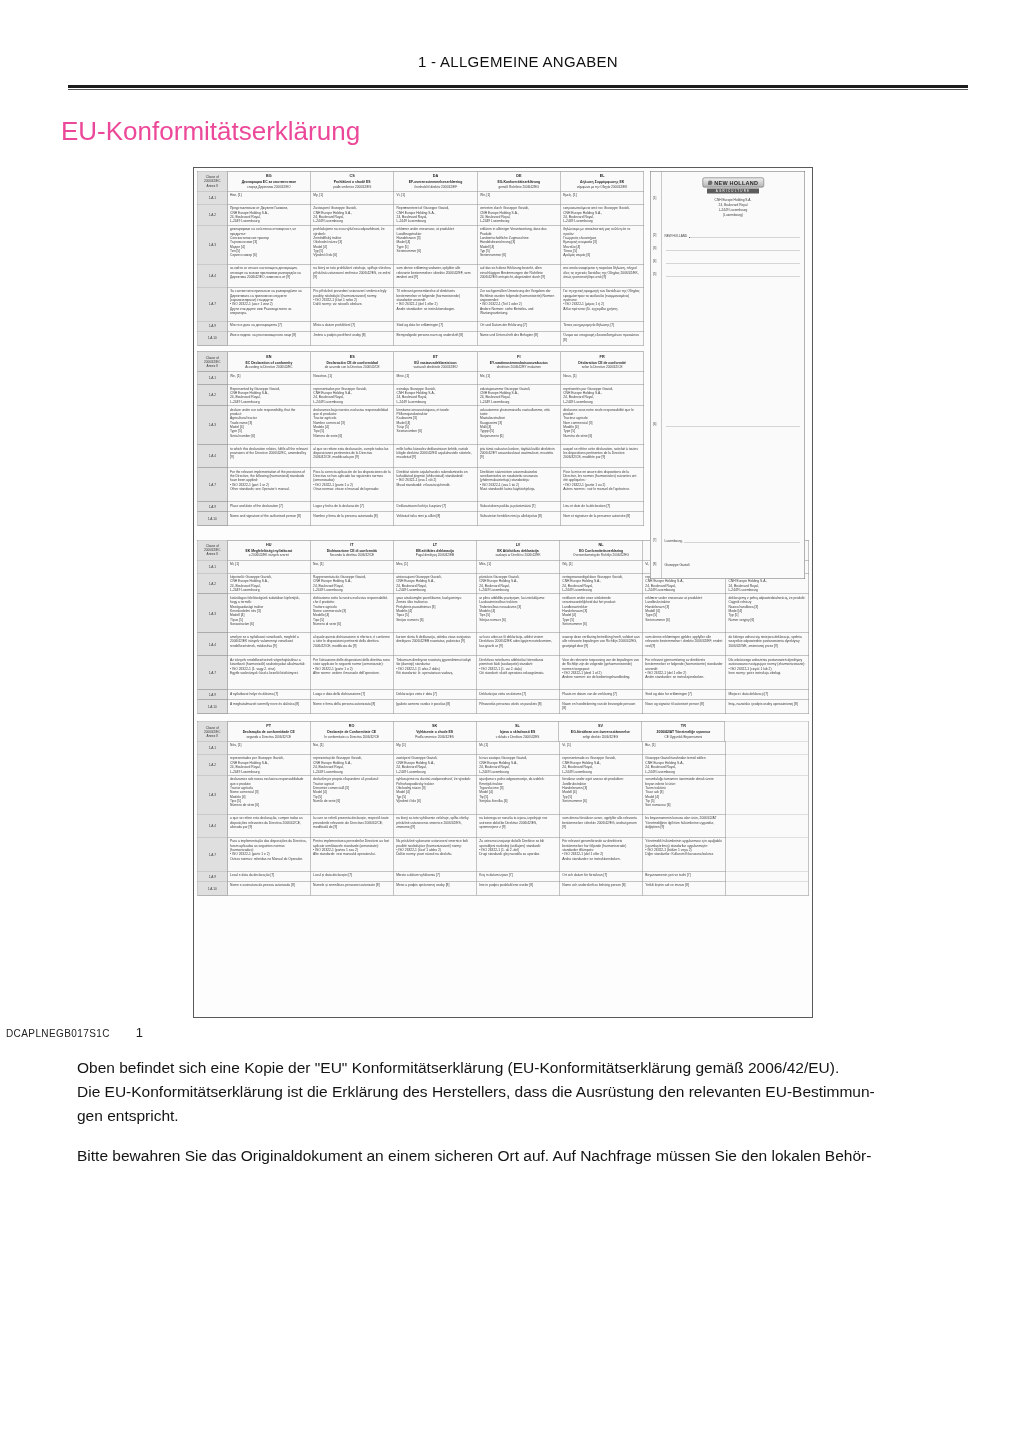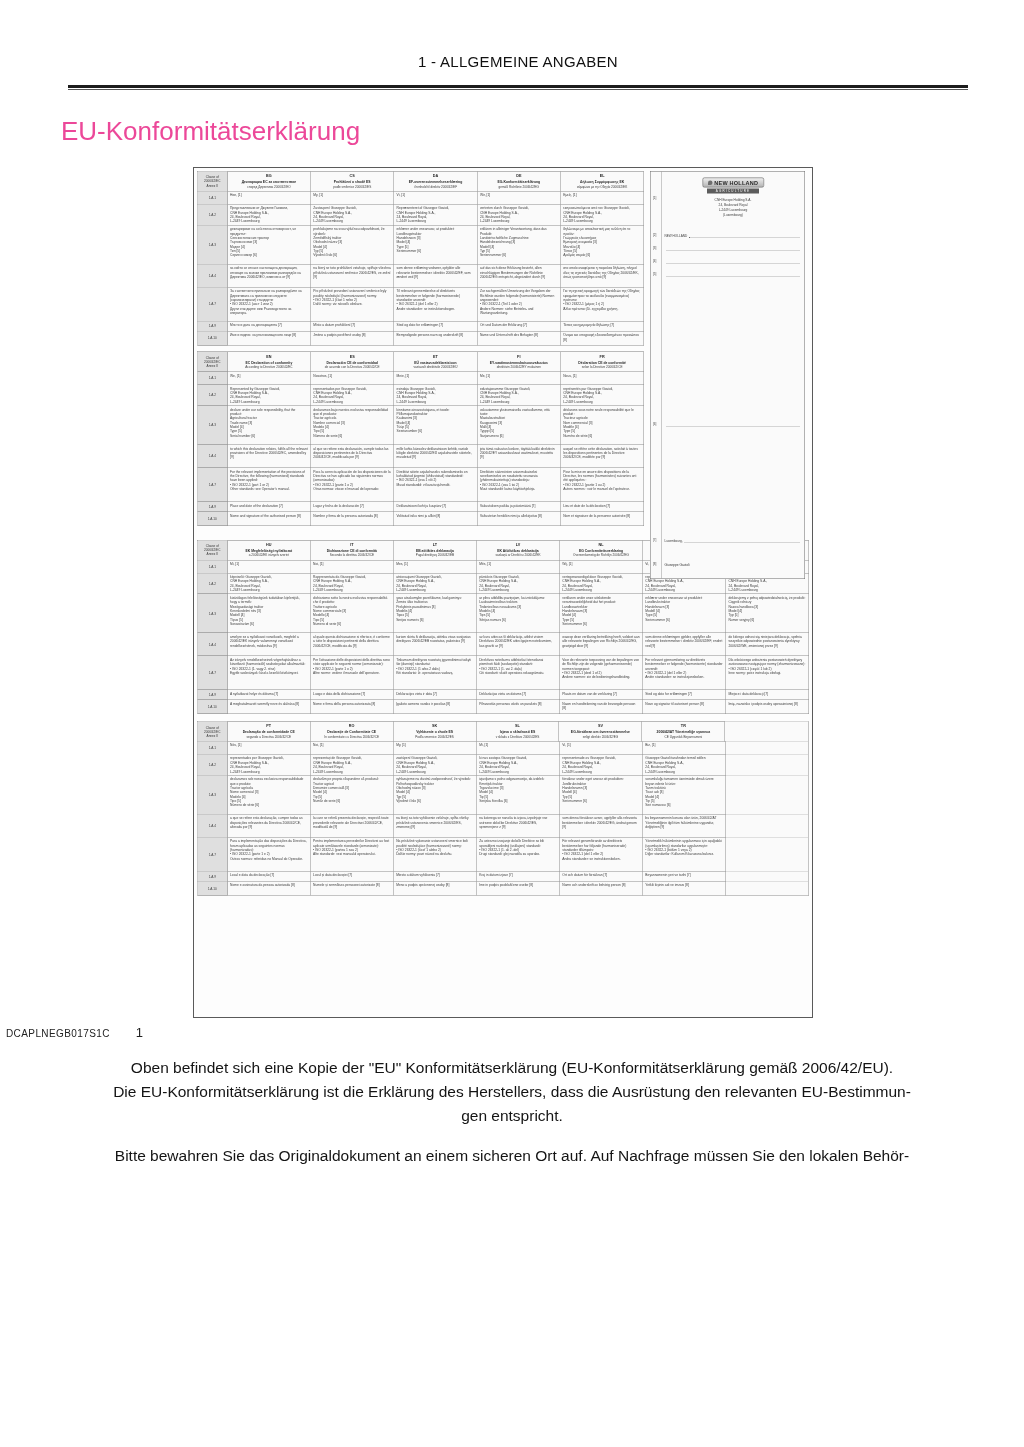--- a/index.html
+++ b/index.html
@@ -56,21 +56,21 @@
   .panel-line .pfx{font-size:6.2px;color:#3a3a3a;}
   .panel-line .dots{flex:1 1 auto;border-bottom:1px dotted #666;height:7px;margin-left:3px;}
   .panel-line .sig{font-size:6.6px;color:#333;}
 
   
   .fig-caption{margin:7px 0 0 0;width:994px;text-align:left;font-size:10px;color:#222;letter-spacing:0.4px;}
   .fig-caption .fig-num{font-size:13px;margin-left:26px;}
 
   
   .body-text{margin:14px 0 0 55px;width:902px;}
-  .body-text p{margin:16px;font-size:15.5px;line-height:24px;color:#141414;white-space:pre-line;text-align:center;}
+  .body-text p{margin:16px;font-size:15.5px;line-height:24px;color:#141414;white-space:pre-line;text-align:left;}
 
   
   .page-footer{position:absolute;top:1365px;left:55px;width:900px;}
   .footer-rule{border-top:3px solid #1c1c1c;}
   .page-num{margin-top:5px;text-align:center;font-size:14.5px;color:#404040;}
 </style>
 </head>
 <body>
 
 <div class="page">

